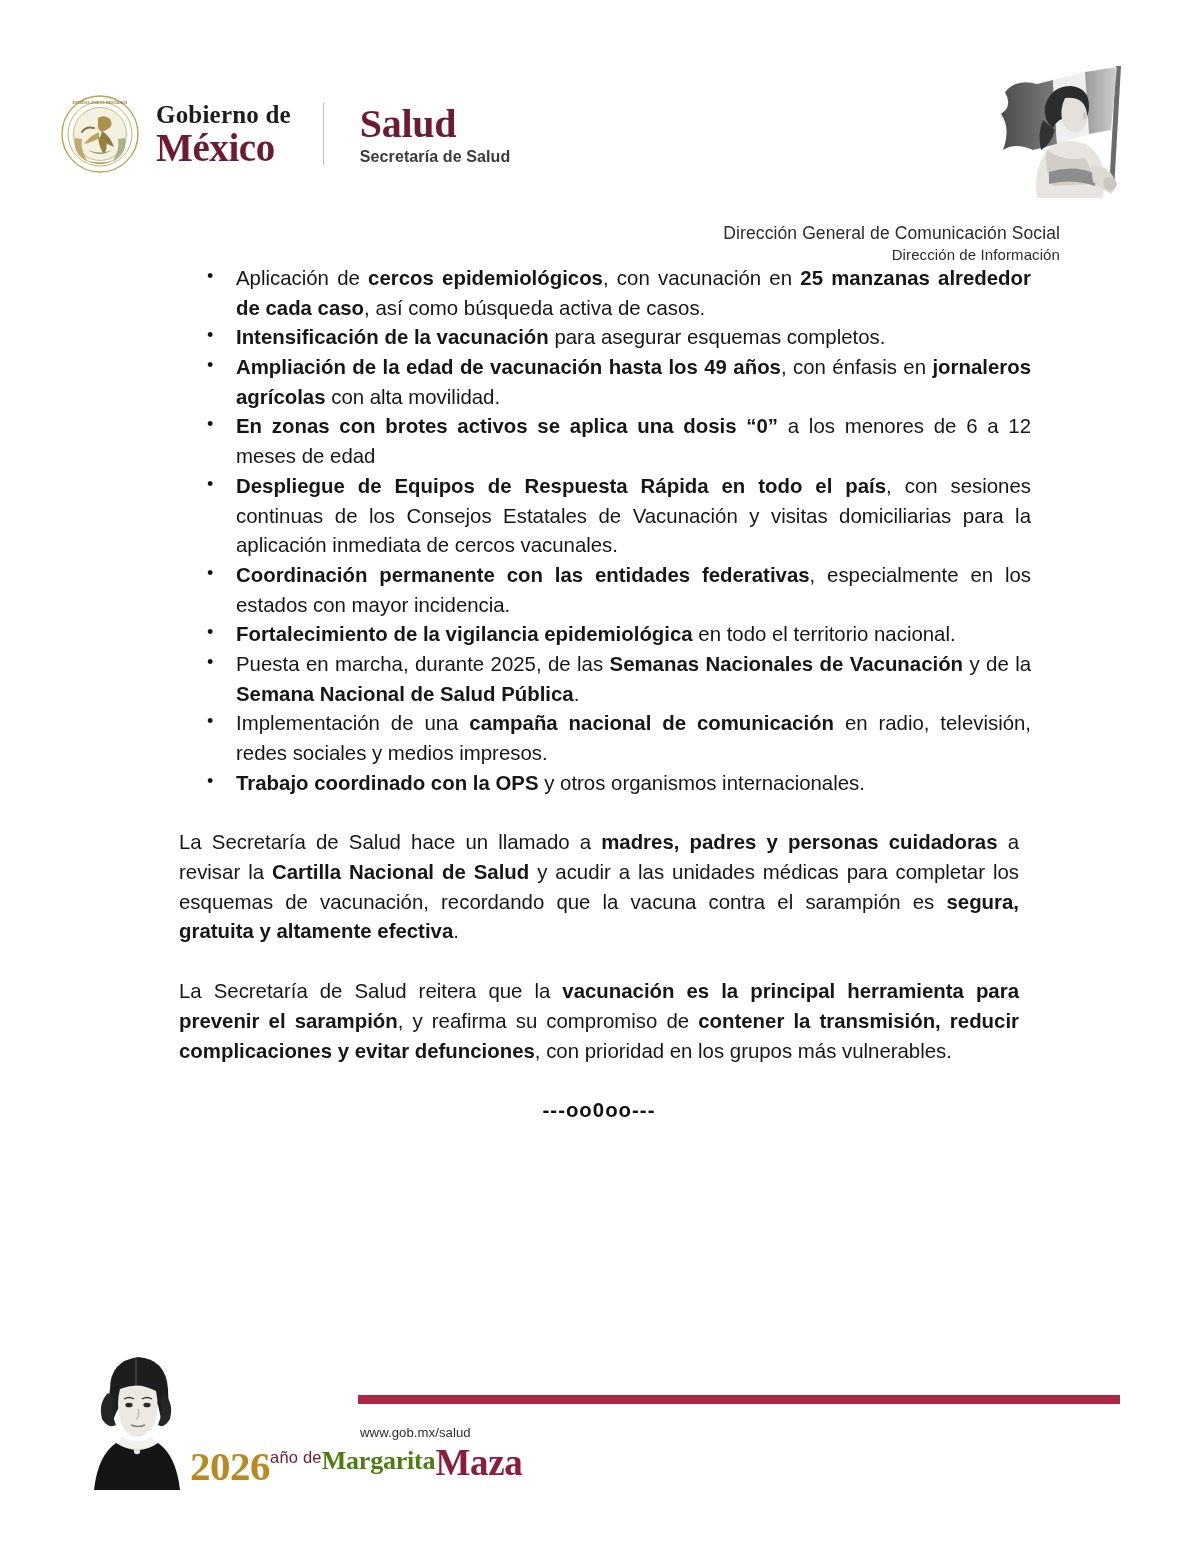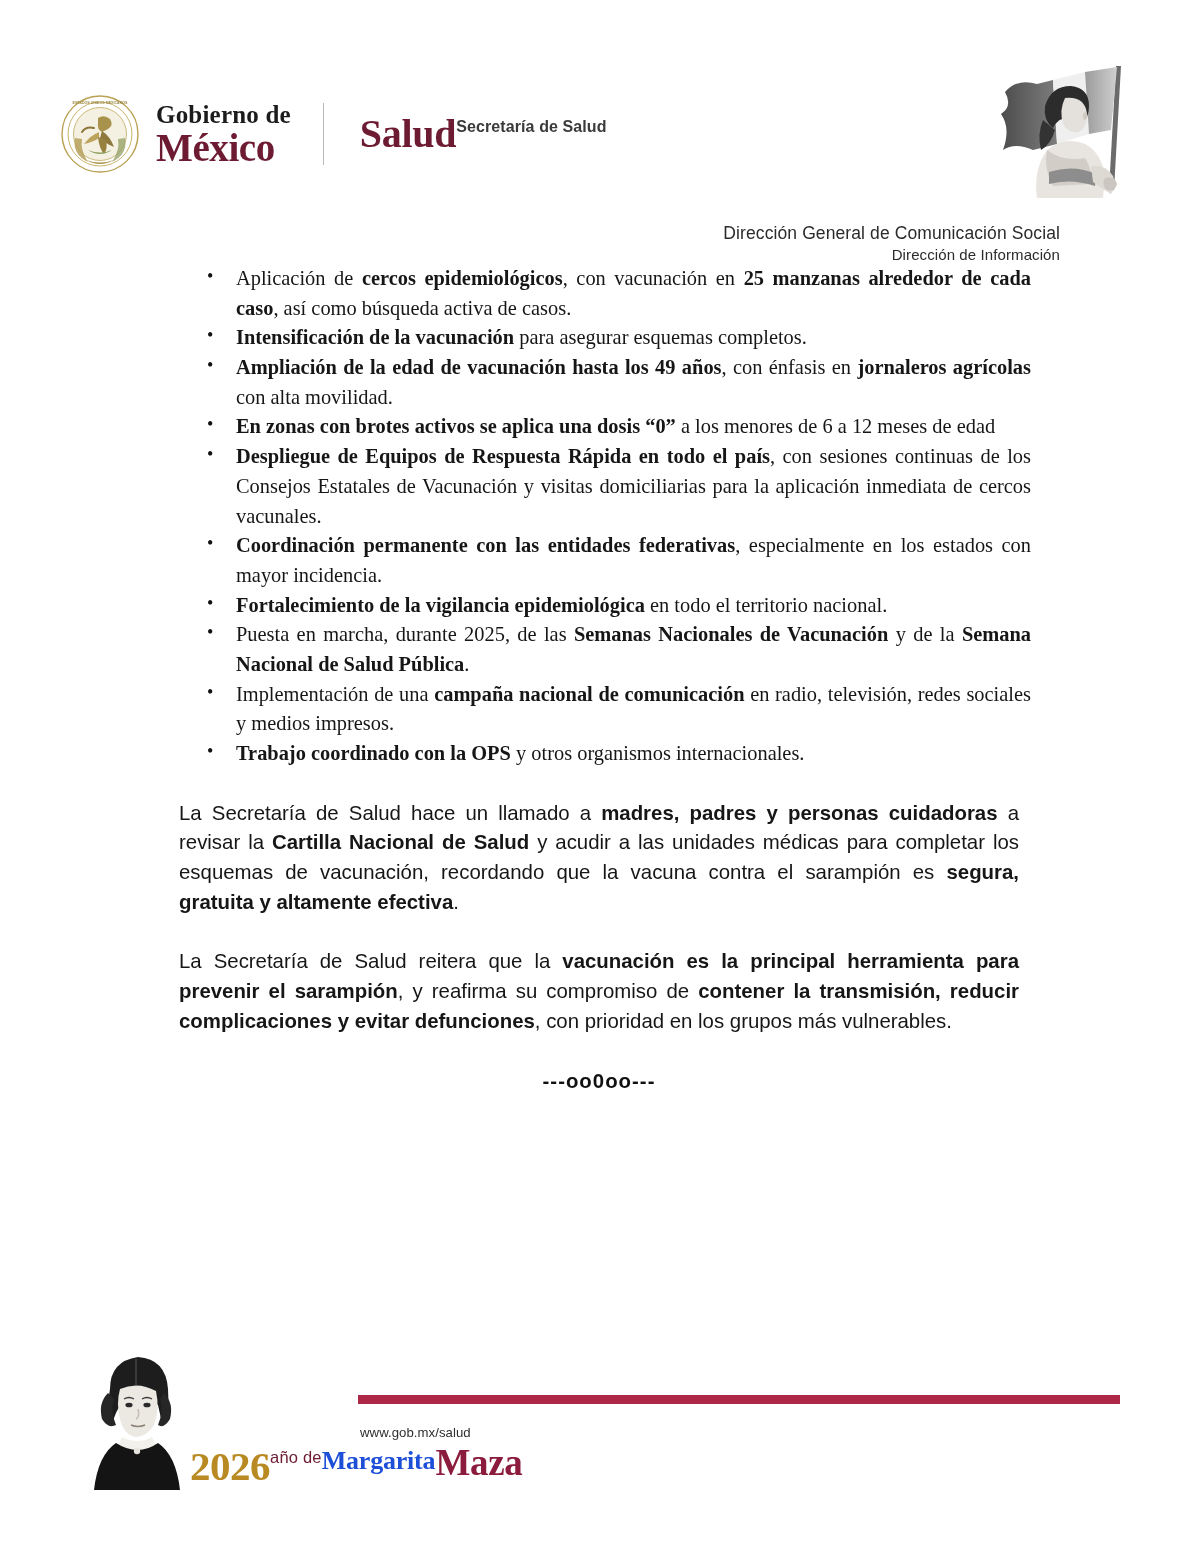--- a/index.html
+++ b/index.html
@@ -63,21 +63,21 @@
     margin-top: 1px;
   }
   .brand-divider {
     width: 1px;
     height: 62px;
     background: #bcbcbc;
     margin: 0 22px 0 18px;
   }
   .salud-lockup {
     display: flex;
-    flex-direction: row;
+    flex-direction: column;
     line-height: 1;
   }
   .salud-word {
     font-family: "Liberation Serif", serif;
     font-size: 40px;
     font-weight: 700;
     color: #6d1b32;
     letter-spacing: -0.3px;
   }
   .salud-sub {
@@ -131,21 +131,20 @@
     padding: 0;
   }
   ul.bullet-list > li {
     position: relative;
     padding-left: 69px;
     font-size: 20.4px;
     line-height: 1.455;
     color: #161616;
     text-align: justify;
     margin: 0;
-    font-family: Liberation Serif, serif;
   }
   ul.bullet-list > li::before {
     content: "\2022";
     position: absolute;
     left: 40px;
     top: -1px;
     font-size: 18px;
     color: #111;
   }
   ul.bullet-list > li b,
@@ -211,21 +210,21 @@
     font-size: 16.5px;
     font-weight: 400;
     color: #6d1b32;
     letter-spacing: 0.2px;
     margin-top: 3px;
   }
   .m-name1 {
     font-family: "Liberation Serif", serif;
     font-size: 26px;
     font-weight: 700;
-    color: #1d4ed8;
+    color: #4d7c0f;
     margin-top: 2px;
     letter-spacing: -0.2px;
   }
   .m-name2 {
     font-family: "Liberation Serif", serif;
     font-size: 37px;
     font-weight: 700;
     color: #8c1c3d;
     letter-spacing: -0.3px;
     margin-top: -2px;

